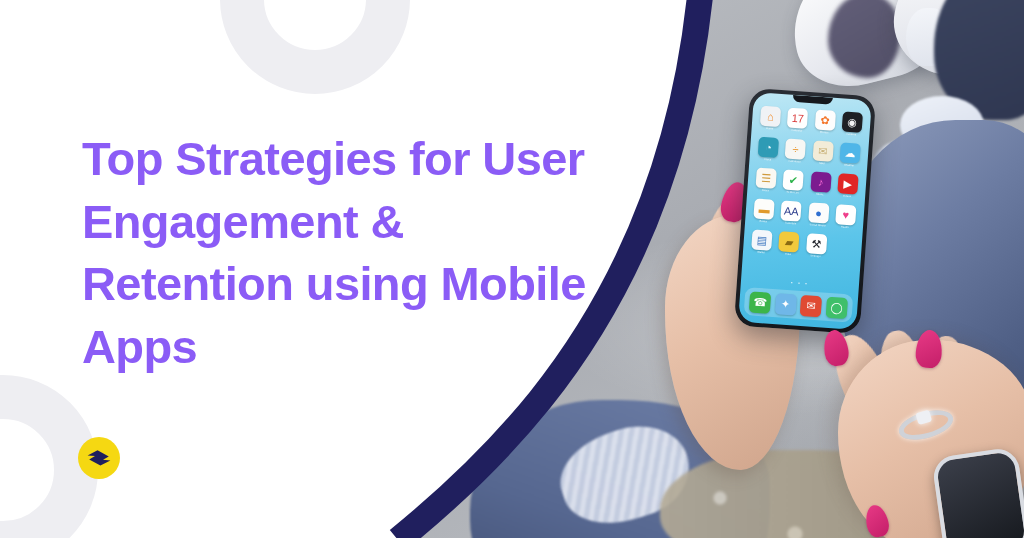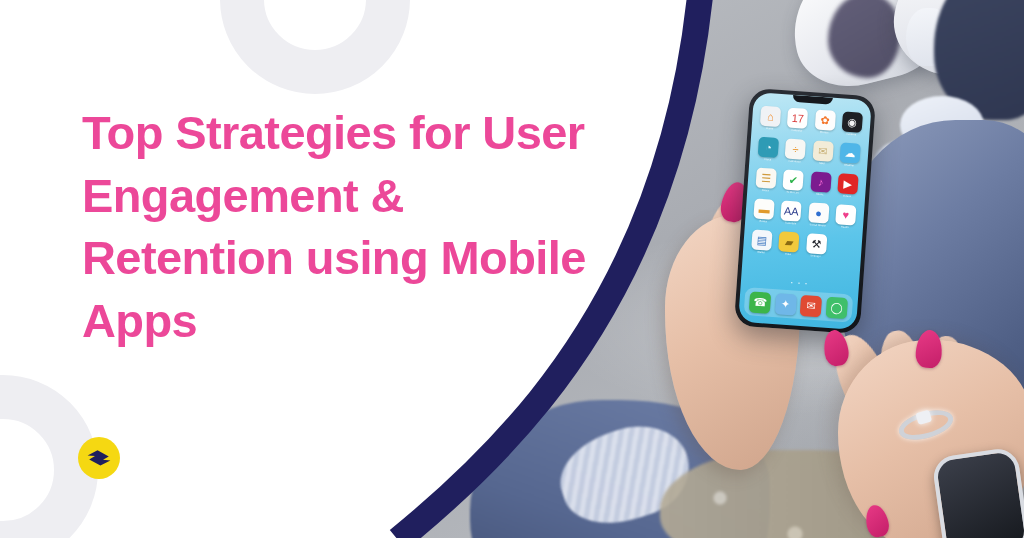--- a/index.html
+++ b/index.html
@@ -264,23 +264,23 @@
     padding:0 3px;
   }
   .dock .app-ico { width:21px;height:21px; }
 
   
   .curve { position:absolute; inset:0; pointer-events:none; }
 
   
   .headline {
     position:absolute;
-    left:82px; top:102px;
+    left:82px; top:128px;
     width:510px;
-    color:#ec4899;
+    color:#8b5cf6;
     font-size:47px;
     font-weight:bold;
     line-height:1.33;
     letter-spacing:-0.6px;
   }
 
   
   .logo {
     position:absolute;
     left:78px; top:437px;

